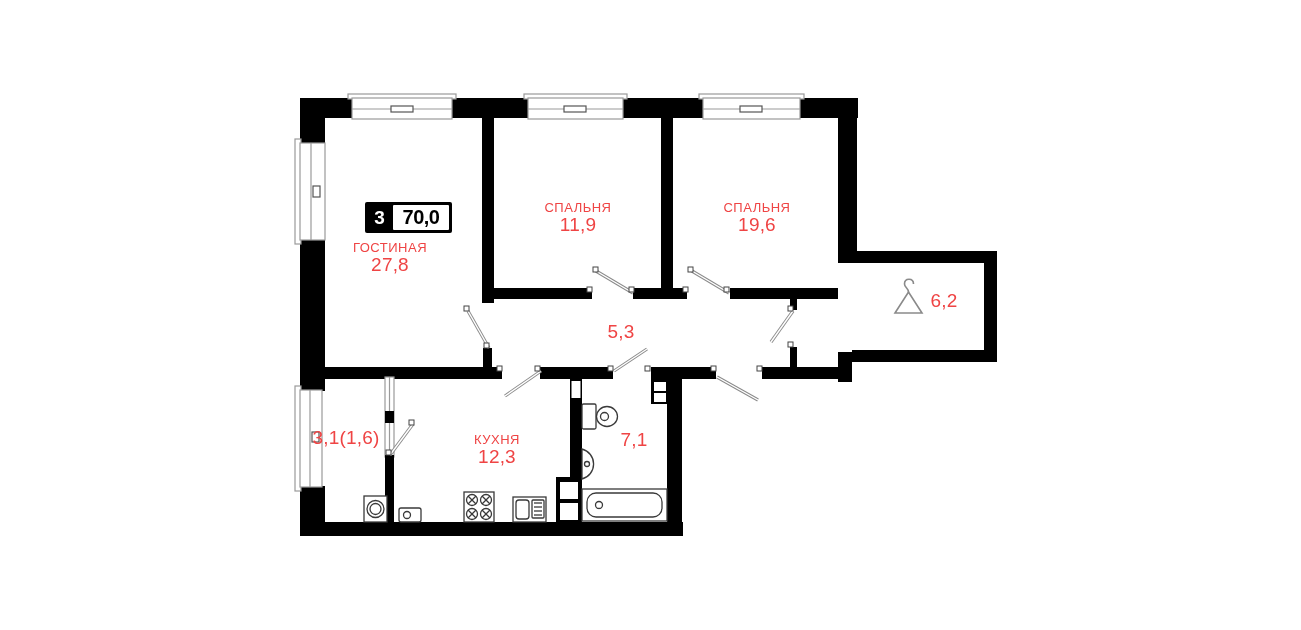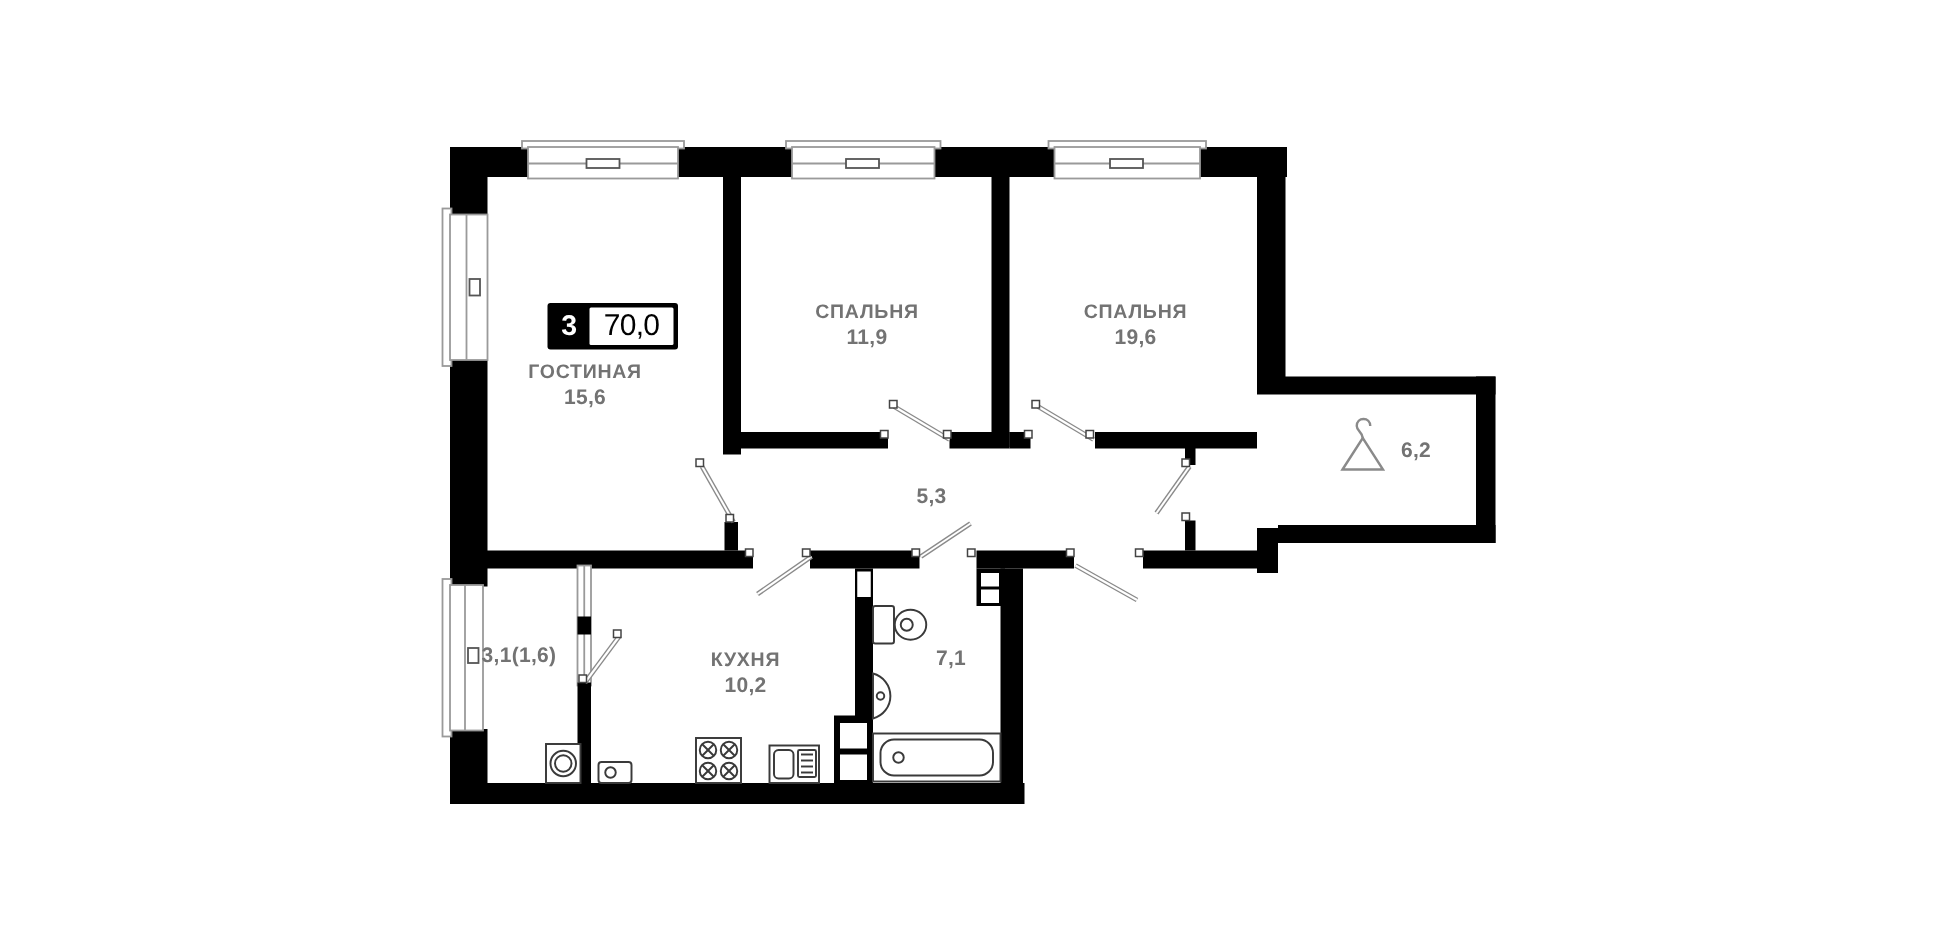--- a/index.html
+++ b/index.html
@@ -8,45 +8,45 @@
     width:1301px;height:630px;
     background:#ffffff;
     font-family:"Liberation Sans", sans-serif;
     overflow:hidden;
   }
   .plan-svg{position:absolute;left:0;top:0;}
   .room-label{
     position:absolute;
     transform:translate(-50%,-50%);
     text-align:center;
-    color:#737373;
-    font-weight:bold;
+    color:#ef4444;
+    font-weight:normal;
     white-space:nowrap;
     line-height:17px;
   }
   .room-name{font-size:13px;letter-spacing:.5px;display:block;}
-  .room-area{font-size:14px;letter-spacing:.2px;display:block;}
+  .room-area{font-size:19px;letter-spacing:.2px;display:block;}
   .badge{
     position:absolute;
     left:365px;top:202px;
     width:87px;height:31px;
     background:#000;
     border-radius:2px;
     display:flex;align-items:stretch;
     box-sizing:border-box;
     padding:3px;
   }
   .badge-rooms{
     width:23px;display:flex;align-items:center;justify-content:center;
     color:#fff;font-size:19px;font-weight:bold;
   }
   .badge-area{
     flex:1;margin-left:2px;background:#fff;border-radius:1px;
     display:flex;align-items:center;justify-content:center;
-    color:#000;font-size:20px;font-weight:normal;letter-spacing:-.5px;
+    color:#000;font-size:20px;font-weight:bold;letter-spacing:-.5px;
   }
 </style>
 </head>
 <body>
 
 <div class="stage">
 
   <svg class="plan-svg" width="1301" height="630" viewBox="0 0 1301 630">
 
     <g fill="#000">
@@ -253,36 +253,36 @@
     </g>
   </svg>
 
   <div class="badge">
     <div class="badge-rooms">3</div>
     <div class="badge-area">70,0</div>
   </div>
 
   <div class="room-label" style="left:390px;top:256px;">
     <span class="room-name">ГОСТИНАЯ</span>
-    <span class="room-area">15,6</span>
+    <span class="room-area">27,8</span>
   </div>
 
   <div class="room-label" style="left:578px;top:216px;">
     <span class="room-name">СПАЛЬНЯ</span>
     <span class="room-area">11,9</span>
   </div>
 
   <div class="room-label" style="left:757px;top:216px;">
     <span class="room-name">СПАЛЬНЯ</span>
     <span class="room-area">19,6</span>
   </div>
 
   <div class="room-label" style="left:497px;top:448px;">
     <span class="room-name">КУХНЯ</span>
-    <span class="room-area">10,2</span>
+    <span class="room-area">12,3</span>
   </div>
 
   <div class="room-label" style="left:621px;top:331px;">
     <span class="room-area">5,3</span>
   </div>
 
   <div class="room-label" style="left:634px;top:439px;">
     <span class="room-area">7,1</span>
   </div>
 

